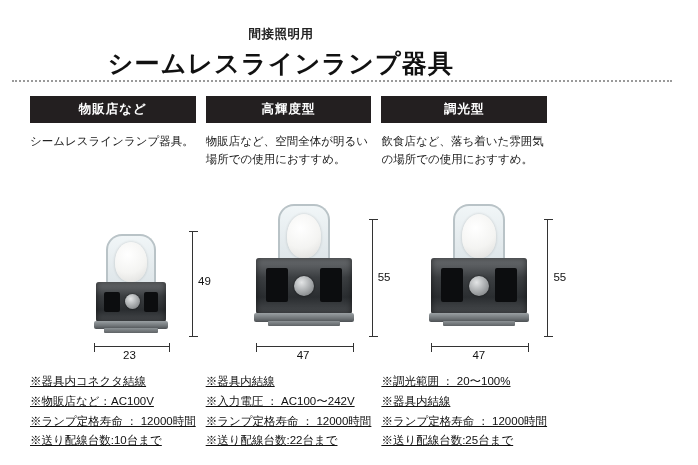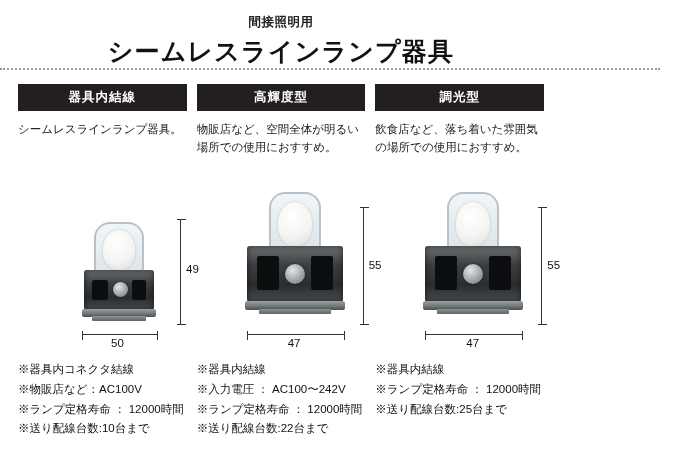--- a/index.html
+++ b/index.html
@@ -12,21 +12,21 @@
     background: #ffffff;
     font-family: "Liberation Sans", sans-serif;
     color: #1a1a1a;
     overflow: hidden;
   }
   .page {
     position: relative;
     width: 562px;
     height: 465px;
     box-sizing: border-box;
-    padding: 0;
+    padding: 12px;
   }
   
   .header {
     text-align: center;
     padding-top: 14px;
   }
   .header-sub {
     font-size: 12.5px;
     font-weight: bold;
     letter-spacing: 0.5px;
@@ -163,61 +163,62 @@
     position: absolute;
     font-size: 11.5px;
     color: #111;
   }
   
   .specs {
     margin-top: 6px;
     font-size: 11.5px;
     line-height: 1.72;
     color: #111;
+    text-decoration: underline;
   }
   .specs div {
     white-space: nowrap;
   }
 </style>
 </head>
 <body>
 
 <div class="page">
 
   <div class="header">
     <div class="header-sub">間接照明用</div>
     <div class="header-title">シームレスラインランプ器具</div>
   </div>
   <div class="divider"></div>
 
   <div class="columns">
 
     <div class="col">
-      <div class="col-title">器具内結線</div>
+      <div class="col-title">物販店など</div>
       <div class="col-desc">シームレスラインランプ器具。</div>
 
       <div class="figure">
         <div class="fig-inner">
 
           <div class="fixture" style="left:62px; bottom:26px; width:78px; height:120px;">
             <div class="cover" style="left:14px; top:14px; width:50px; height:56px;"></div>
             <div class="bulb" style="left:23px; top:22px; width:32px; height:40px;"></div>
             <div class="body-block" style="left:4px; top:62px; width:70px; height:40px;"></div>
             <div class="slot" style="left:12px; top:72px; width:16px; height:20px;"></div>
             <div class="slot" style="left:52px; top:72px; width:14px; height:20px;"></div>
             <div class="knob" style="left:33px; top:74px; width:15px; height:15px;"></div>
             <div class="base" style="left:2px; top:101px; width:74px; height:8px;"></div>
             <div class="base2" style="left:12px; top:108px; width:54px; height:5px;"></div>
           </div>
 
           <div class="dim-v" style="left:162px; top:40px; height:106px;"></div>
           <div class="dim-label" style="left:168px; top:84px;">49</div>
 
           <div class="dim-h" style="left:64px; top:155px; width:76px;"></div>
-          <div class="dim-label" style="left:93px; top:158px;">50</div>
+          <div class="dim-label" style="left:93px; top:158px;">23</div>
         </div>
       </div>
 
       <div class="specs">
         <div>※器具内コネクタ結線</div>
         <div>※物販店など：AC100V</div>
         <div>※ランプ定格寿命 ： 12000時間</div>
         <div>※送り配線台数:10台まで</div>
       </div>
     </div>
@@ -270,20 +271,21 @@
             <div class="base2" style="left:14px; top:121px; width:72px; height:5px;"></div>
           </div>
           <div class="dim-v" style="left:166px; top:28px; height:118px;"></div>
           <div class="dim-label" style="left:172px; top:80px;">55</div>
           <div class="dim-h" style="left:50px; top:155px; width:98px;"></div>
           <div class="dim-label" style="left:91px; top:158px;">47</div>
         </div>
       </div>
 
       <div class="specs">
+        <div>※調光範囲 ： 20〜100%</div>
         <div>※器具内結線</div>
         <div>※ランプ定格寿命 ： 12000時間</div>
         <div>※送り配線台数:25台まで</div>
       </div>
     </div>
 
   </div>
 </div>
 
 </body></html>

